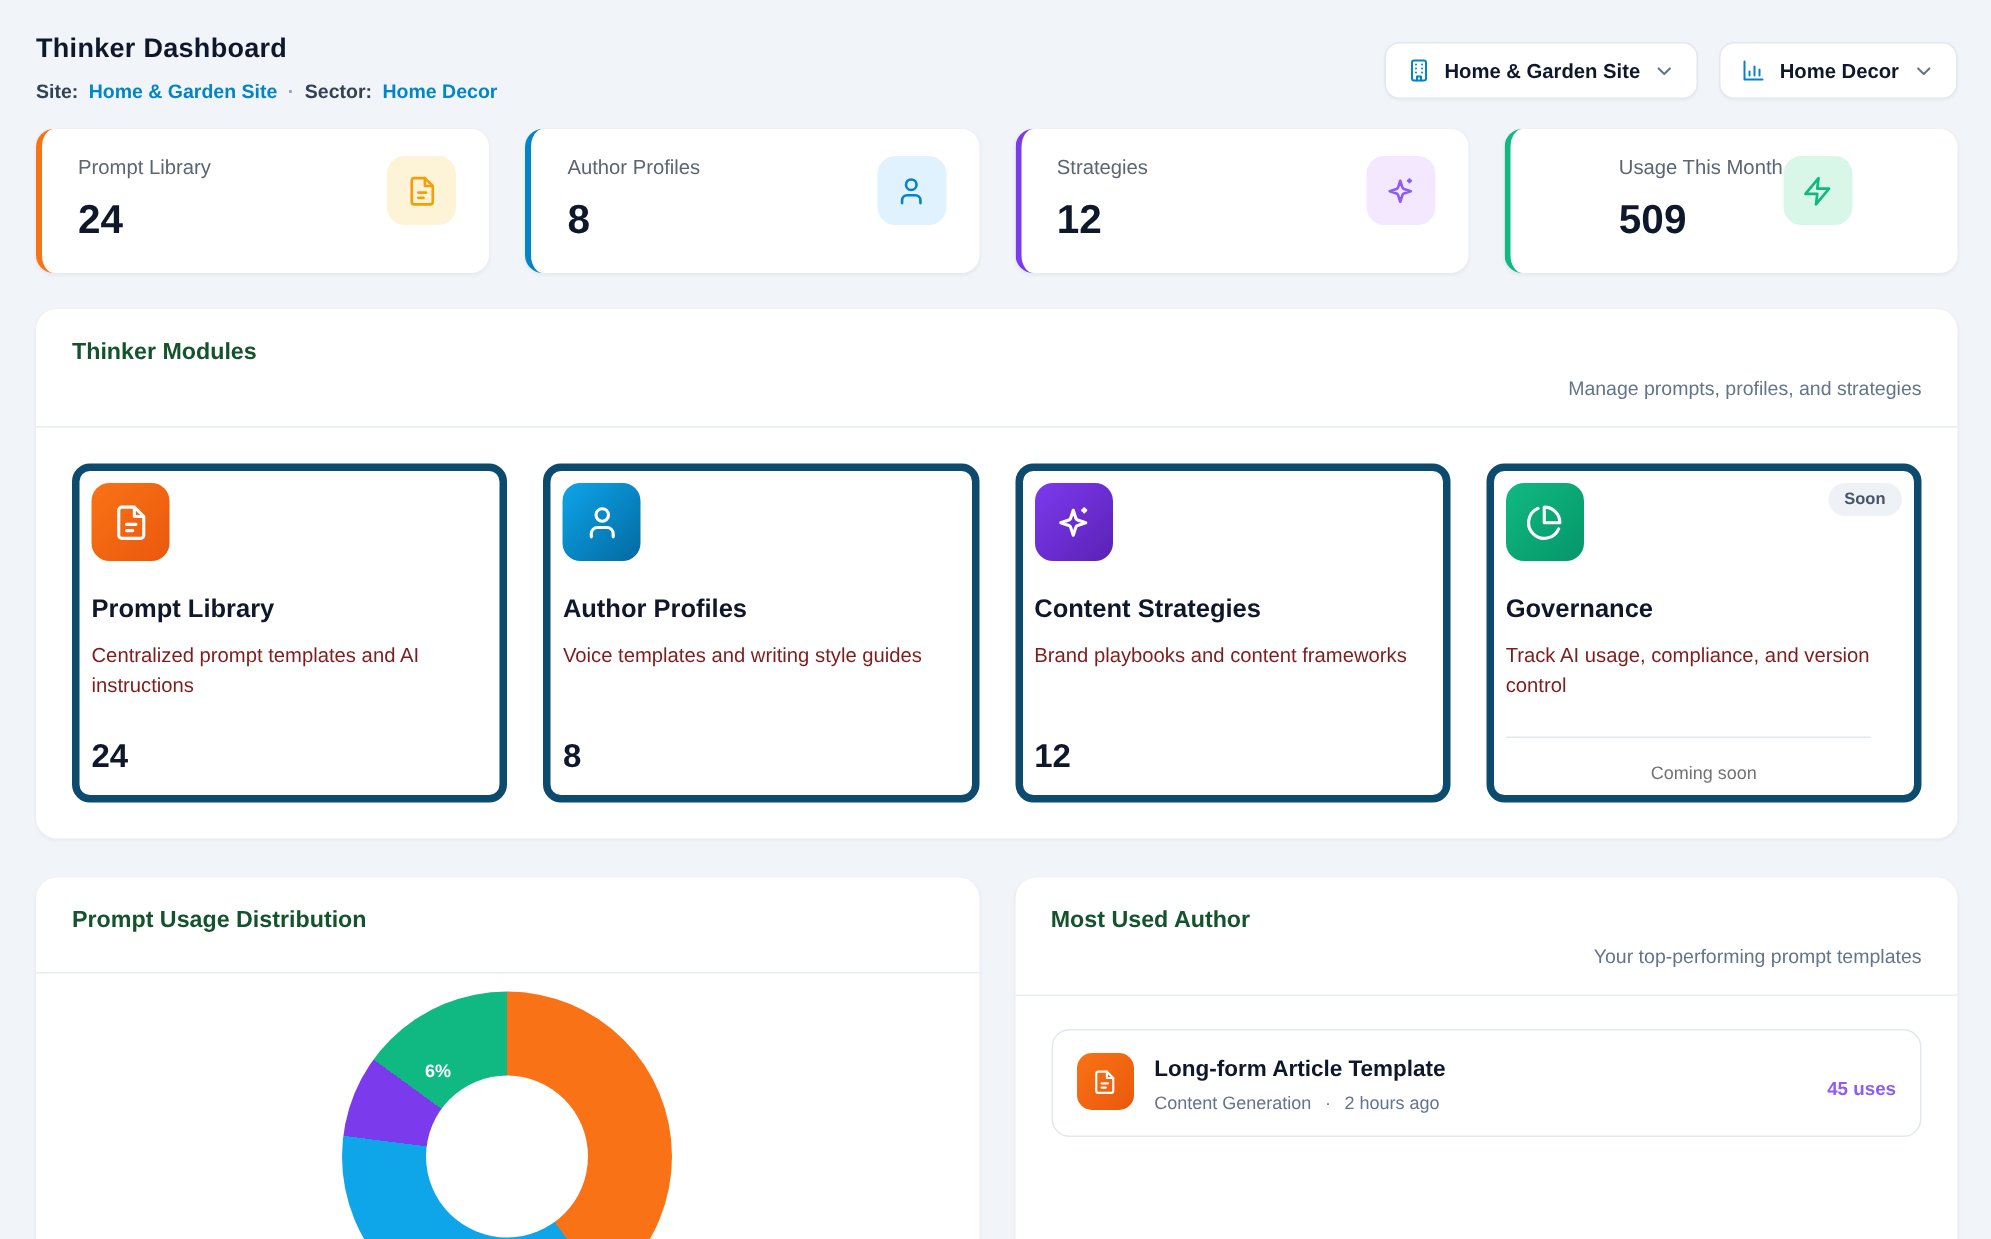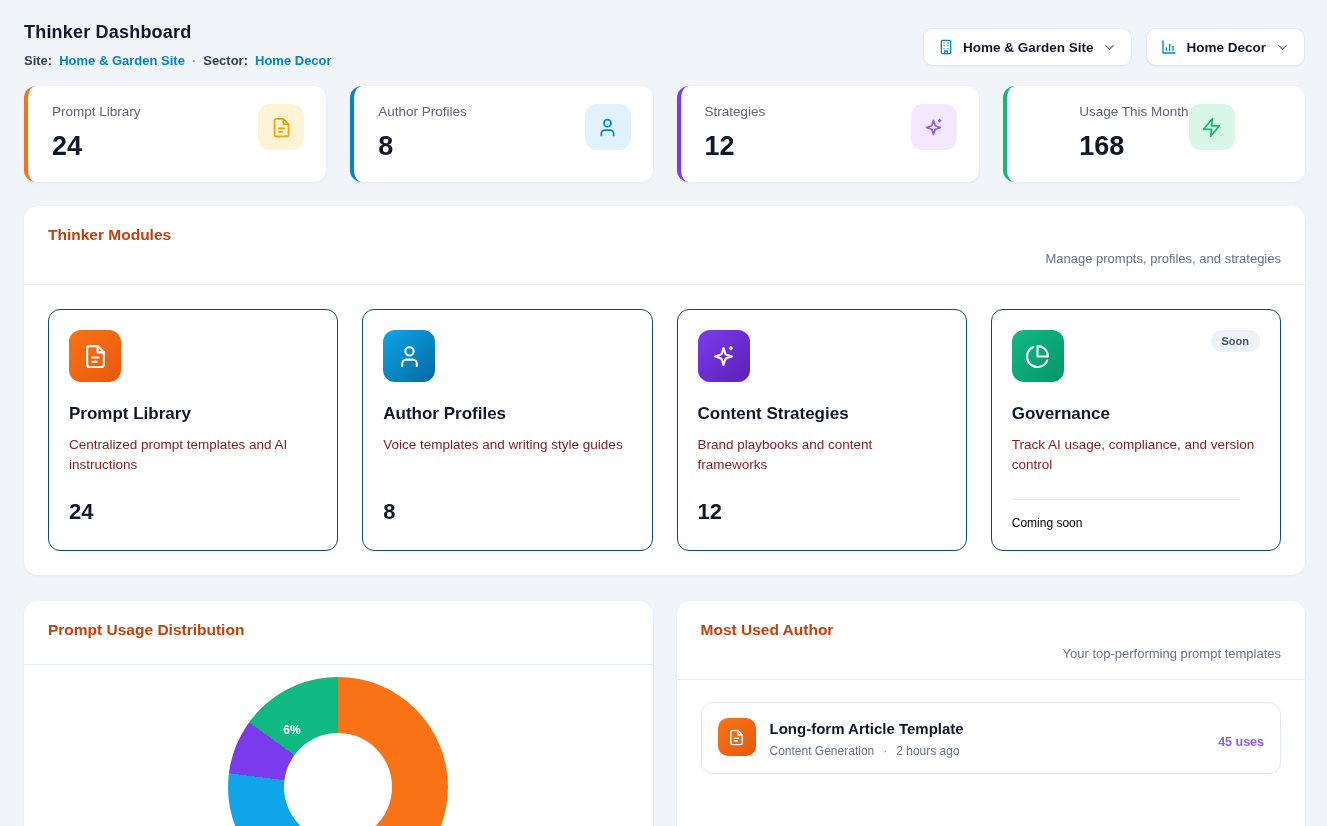--- a/index.html
+++ b/index.html
@@ -44,40 +44,40 @@
   .stat-icon { width: 46px; height: 46px; border-radius: 12px; display: flex; align-items: center; justify-content: center; }
   .stat-icon svg { width: 21px; height: 21px; }
   .stat-icon.orange { background: #fdf3d7; color: #f59e0b; }
   .stat-icon.blue   { background: #e0f2fe; color: #0284c7; }
   .stat-icon.purple { background: #f3e8ff; color: #8b5cf6; }
   .stat-icon.green  { background: #d9f7e9; color: #10b981; }
 
   
   .panel { background: #fff; border-radius: 14px; box-shadow: 0 1px 3px rgba(15,23,42,.06); }
   .panel-header { padding: 20px 24px 18px; border-bottom: 1px solid #e8edf3; }
-  .panel-title { font-size: 15.5px; font-weight: 700; margin: 0 0 7px 0; color: #c2410c; }
+  .panel-title { font-size: 15.5px; font-weight: 700; margin: 0 0 7px 0; color: #14532d; }
   .panel-sub { font-size: 13px; color: #64748b; text-align: right; }
 
   
   .modules-panel { margin-bottom: 26px; }
   .modules-grid { display: grid; grid-template-columns: repeat(4, 1fr); gap: 24px; padding: 24px; }
-  .module-card { border: 1px solid #0c4a6e; border-radius: 12px; padding: 20px; background: #fff; cursor: pointer; }
+  .module-card { border: 5px solid #0c4a6e; border-radius: 12px; padding: 8px; background: #fff; cursor: pointer; }
   .module-top { display: flex; justify-content: space-between; align-items: flex-start; }
   .module-icon { width: 52px; height: 52px; border-radius: 12px; color: #fff; display: flex; align-items: center; justify-content: center; }
   .module-icon svg { width: 25px; height: 25px; }
   .module-icon.orange { background: linear-gradient(135deg, #f97316, #ea580c); }
   .module-icon.blue   { background: linear-gradient(135deg, #0ea5e9, #0369a1); }
   .module-icon.purple { background: linear-gradient(135deg, #7c3aed, #5b21b6); }
   .module-icon.green  { background: linear-gradient(135deg, #10b981, #059669); }
   .module-title { font-size: 17px; font-weight: 700; color: #0f172a; margin: 22px 0 11px; }
   .module-desc { font-size: 13.5px; color: #7f1d1d; line-height: 1.5; min-height: 42px; }
   .module-count { font-size: 22px; font-weight: 800; color: #0f172a; margin-top: 22px; }
   .soon-badge { background: #eef2f6; color: #475569; font-size: 11px; font-weight: 700; padding: 5px 11px; border-radius: 999px; }
   .gov-divider { border: none; border-top: 1px solid #e2e8f0; margin: 22px 0 16px; width: 92%; }
-  .coming-soon { font-size: 12px; color: #000000; }
+  .coming-soon { font-size: 12px; color: #737373; text-align: center; }
 
   
   .bottom-row { display: grid; grid-template-columns: 1fr 1fr; gap: 24px; }
   .donut-wrap { display: flex; justify-content: center; padding-top: 12px; }
   .donut { width: 220px; height: 220px; border-radius: 50%; position: relative; }
   .donut::after { content: ""; position: absolute; inset: 56px; background: #fff; border-radius: 50%; }
   .donut-label { position: absolute; left: 25%; top: 21%; color: #fff; font-size: 12px; font-weight: 700; z-index: 1; }
 
   .prompt-list { padding: 22px 24px; }
   .prompt-item { display: flex; align-items: flex-start; gap: 14px; border: 1px solid #e2e8f0; border-radius: 12px; padding: 15px 16px; cursor: pointer; background: #fff; }
@@ -173,21 +173,21 @@
       <div class="stat-icon purple">
         <svg viewBox="0 0 24 24" fill="none" stroke="currentColor" stroke-width="2" stroke-linecap="round" stroke-linejoin="round">
             <path d="M12 4l1.7 5.2a2 2 0 0 0 1.1 1.1L20 12l-5.2 1.7a2 2 0 0 0-1.1 1.1L12 20l-1.7-5.2a2 2 0 0 0-1.1-1.1L4 12l5.2-1.7a2 2 0 0 0 1.1-1.1z"></path>
             <path d="M19 3v2M18 4h2"></path>
           </svg>
       </div>
     </div>
     <div class="stat-card green">
       <div>
         <div class="stat-label">Usage This Month</div>
-        <div class="stat-value">168</div>
+        <div class="stat-value">509</div>
       </div>
       <div class="stat-icon green">
         <svg viewBox="0 0 24 24" fill="none" stroke="currentColor" stroke-width="2" stroke-linecap="round" stroke-linejoin="round">
             <path d="M13 2 3 14h9l-1 8 10-12h-9l1-8z"></path>
           </svg>
       </div>
     </div>
   </section>
 
   <section class="panel modules-panel">

